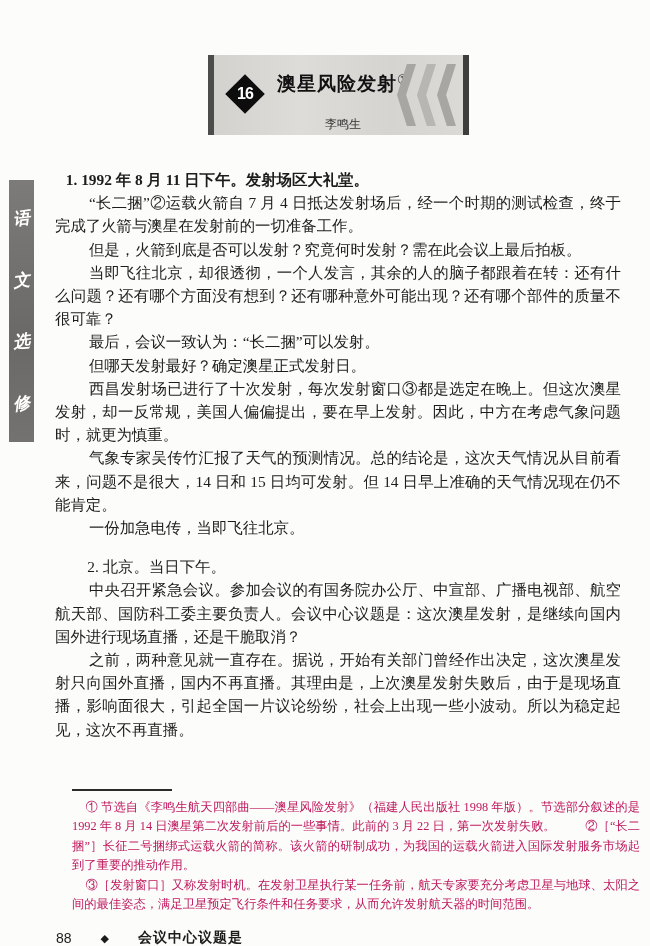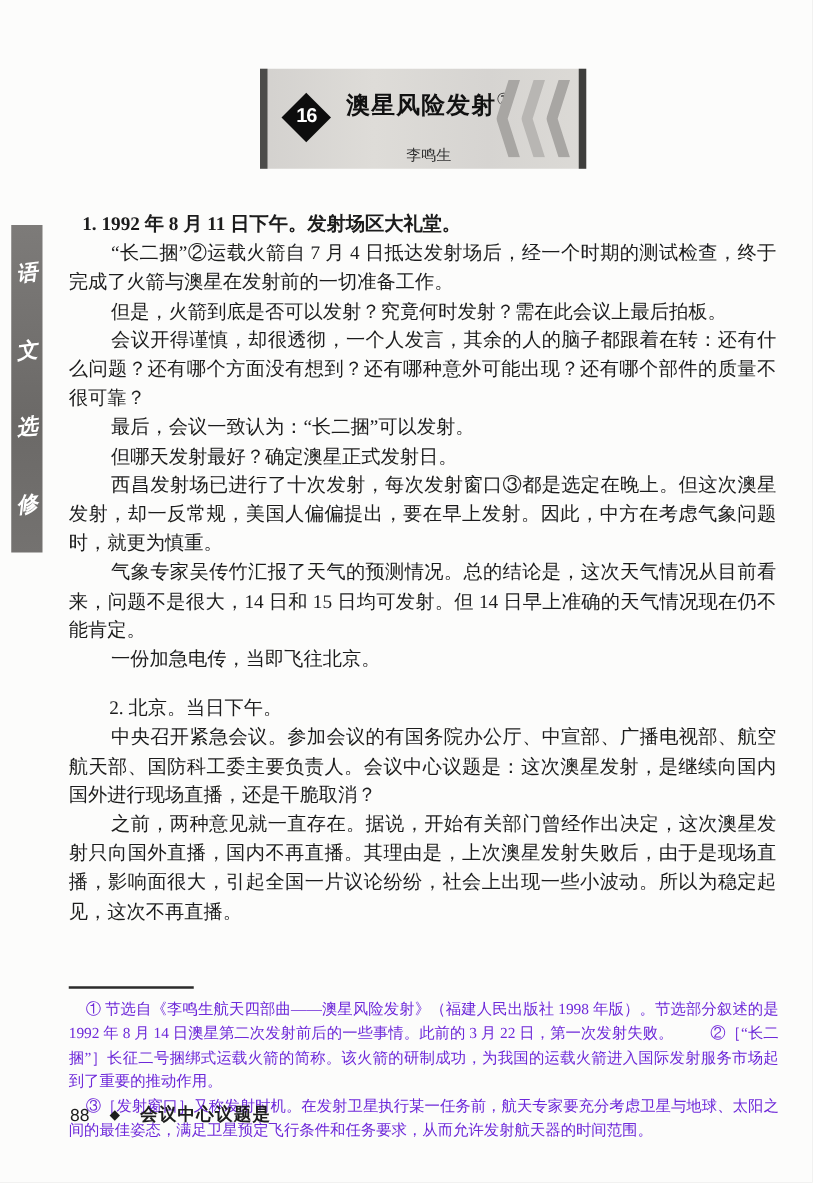--- a/index.html
+++ b/index.html
@@ -48,29 +48,29 @@
   .article{
     position:absolute;left:55px;top:168px;width:566px;
     font-size:15.4px;line-height:23.2px;text-align:justify;
   }
   .article p{margin:0;text-indent:2.2em;}
   .article p.h1{font-weight:bold;text-indent:0.7em;}
   .article p.h2{font-weight:normal;text-indent:2.1em;margin-top:16px;}
 
   
   .footnotes{
-    position:absolute;left:55px;top:789px;width:568px;
-    font-size:12.3px;line-height:19.4px;text-align:justify;color:#6d28d9;
+    position:absolute;left:72px;top:789px;width:568px;
+    font-size:12.3px;line-height:19.4px;text-align:justify;color:#be185d;
   }
   .fn-rule{width:100px;border-top:2px solid #2b2b2b;margin:0 0 7px 0;}
   .footnotes p{margin:0;text-indent:1.1em;}
   .fn-gap{display:inline-block;width:2.4em;}
 
   
-  .footer{position:absolute;left:56px;top:883px;display:flex;align-items:center;gap:16px;}
+  .footer{position:absolute;left:56px;top:929px;display:flex;align-items:center;gap:29px;}
   .footer .pg{font-family:"Liberation Sans","DejaVu Sans",sans-serif;font-size:14px;}
   .footer .dia{font-size:11px;line-height:1;}
   .footer .bk{font-weight:bold;font-size:14px;letter-spacing:1px;
     font-family:"Liberation Sans","DejaVu Sans",sans-serif;}
 </style>
 </head>
 <body>
 
 <div class="page">
 
@@ -97,21 +97,21 @@
       <span class="chev mid"></span>
       <span class="chev"></span>
     </div>
     <div class="edge-bar right"></div>
   </div>
 
   <div class="article">
     <p class="h1">1. 1992 年 8 月 11 日下午。发射场区大礼堂。</p>
     <p>“长二捆”②运载火箭自 7 月 4 日抵达发射场后，经一个时期的测试检查，终于完成了火箭与澳星在发射前的一切准备工作。</p>
     <p>但是，火箭到底是否可以发射？究竟何时发射？需在此会议上最后拍板。</p>
-    <p>会议开得谨慎，却很透彻，一个人发言，其余的人的脑子都跟着在转：还有什么问题？还有哪个方面没有想到？还有哪种意外可能出现？还有哪个部件的质量不很可靠？</p>
+    <p>当即飞往北京，却很透彻，一个人发言，其余的人的脑子都跟着在转：还有什么问题？还有哪个方面没有想到？还有哪种意外可能出现？还有哪个部件的质量不很可靠？</p>
     <p>最后，会议一致认为：“长二捆”可以发射。</p>
     <p>但哪天发射最好？确定澳星正式发射日。</p>
     <p>西昌发射场已进行了十次发射，每次发射窗口③都是选定在晚上。但这次澳星发射，却一反常规，美国人偏偏提出，要在早上发射。因此，中方在考虑气象问题时，就更为慎重。</p>
     <p>气象专家吴传竹汇报了天气的预测情况。总的结论是，这次天气情况从目前看来，问题不是很大，14 日和 15 日均可发射。但 14 日早上准确的天气情况现在仍不能肯定。</p>
     <p>一份加急电传，当即飞往北京。</p>
 
     <p class="h2">2. 北京。当日下午。</p>
     <p>中央召开紧急会议。参加会议的有国务院办公厅、中宣部、广播电视部、航空航天部、国防科工委主要负责人。会议中心议题是：这次澳星发射，是继续向国内国外进行现场直播，还是干脆取消？</p>
     <p>之前，两种意见就一直存在。据说，开始有关部门曾经作出决定，这次澳星发射只向国外直播，国内不再直播。其理由是，上次澳星发射失败后，由于是现场直播，影响面很大，引起全国一片议论纷纷，社会上出现一些小波动。所以为稳定起见，这次不再直播。</p>
   </div>

